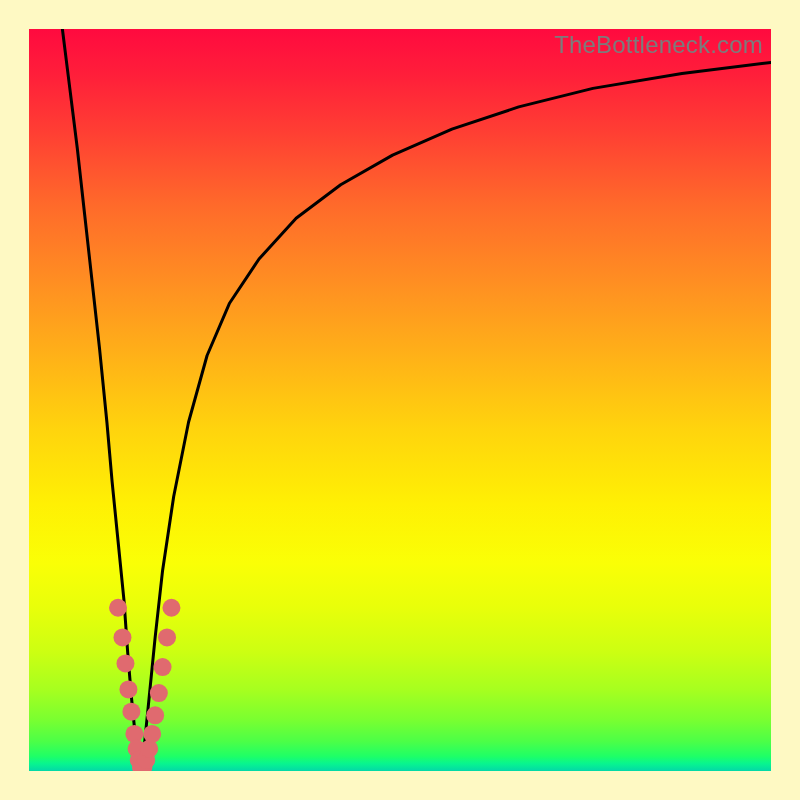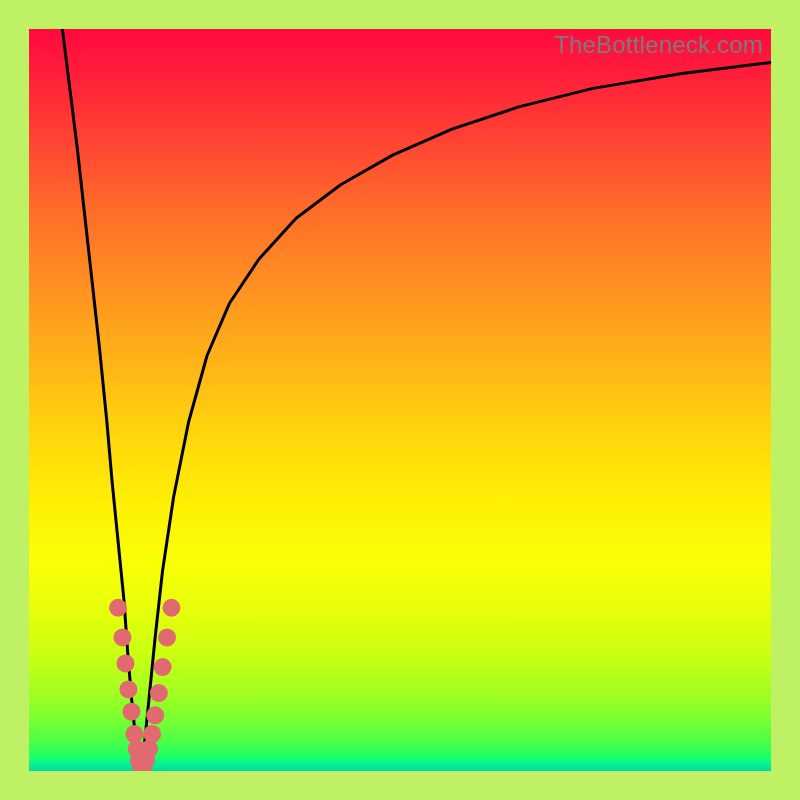--- a/index.html
+++ b/index.html
@@ -8,21 +8,21 @@
     width: 800px;
     height: 800px;
     overflow: hidden;
     background: #000;
     font-family: Arial, Helvetica, sans-serif;
   }
   .frame {
     position: relative;
     width: 800px;
     height: 800px;
-    background: #bef264;
+    background: #fef9c3;
   }
   .plot {
     position: absolute;
     left: 29px;
     top: 29px;
     width: 742px;
     height: 742px;
     overflow: hidden;
   }
   .gradient {

